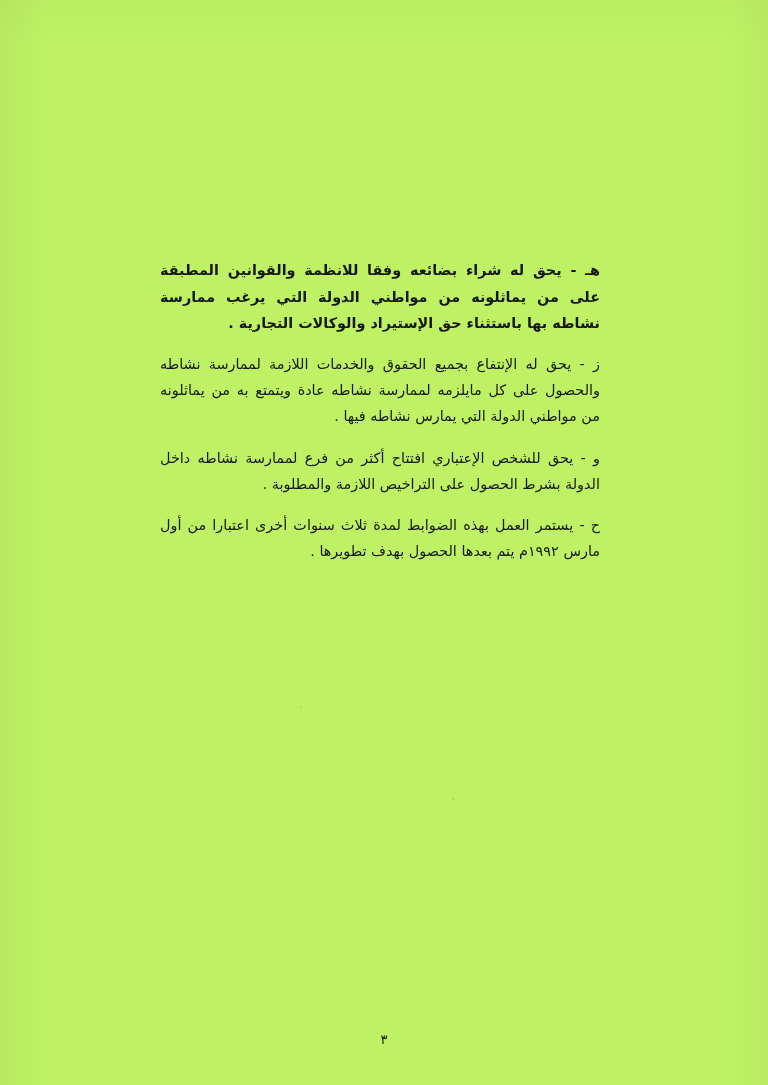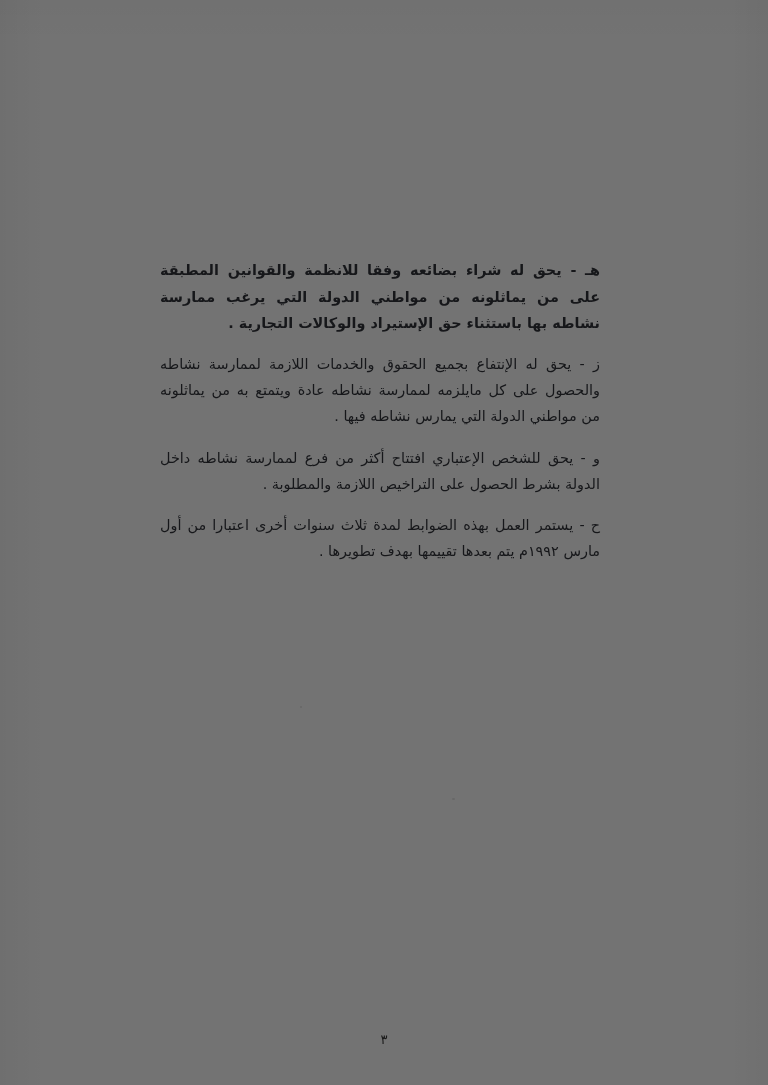--- a/index.html
+++ b/index.html
@@ -12,21 +12,21 @@
     height: 1085px;
     position: relative;
     font-family: "DejaVu Sans", sans-serif;
     color: #111111;
     overflow: hidden;
   }
 
   .page {
     position: absolute;
     inset: 0;
-    background: #737373;
+    background: #bef264;
   }
 
   
   .page::before {
     content: "";
     position: absolute;
     inset: 0;
     background:
       linear-gradient(to right, rgba(0,0,0,0.035), rgba(0,0,0,0) 6%),
       linear-gradient(to left, rgba(0,0,0,0.03), rgba(0,0,0,0) 5%),
@@ -100,20 +100,20 @@
       <span class="clause-text">يحق له الإنتفاع بجميع الحقوق والخدمات اللازمة لممارسة نشاطه والحصول على كل مايلزمه لممارسة نشاطه عادة ويتمتع به من يماثلونه من مواطني الدولة التي يمارس نشاطه فيها .</span>
     </p>
 
     <p class="clause">
       <span class="marker">و -</span>
       <span class="clause-text">يحق للشخص الإعتباري افتتاح أكثر من فرع لممارسة نشاطه داخل الدولة بشرط الحصول على التراخيص اللازمة والمطلوبة .</span>
     </p>
 
     <p class="clause">
       <span class="marker">ح -</span>
-      <span class="clause-text">يستمر العمل بهذه الضوابط لمدة ثلاث سنوات أخرى اعتبارا من أول مارس ١٩٩٢م يتم بعدها تقييمها بهدف تطويرها .</span>
+      <span class="clause-text">يستمر العمل بهذه الضوابط لمدة ثلاث سنوات أخرى اعتبارا من أول مارس ١٩٩٢م يتم بعدها الحصول بهدف تطويرها .</span>
     </p>
 
   </div>
 
   <div class="page-number">٣</div>
 
 </div>
 
 </body></html>

